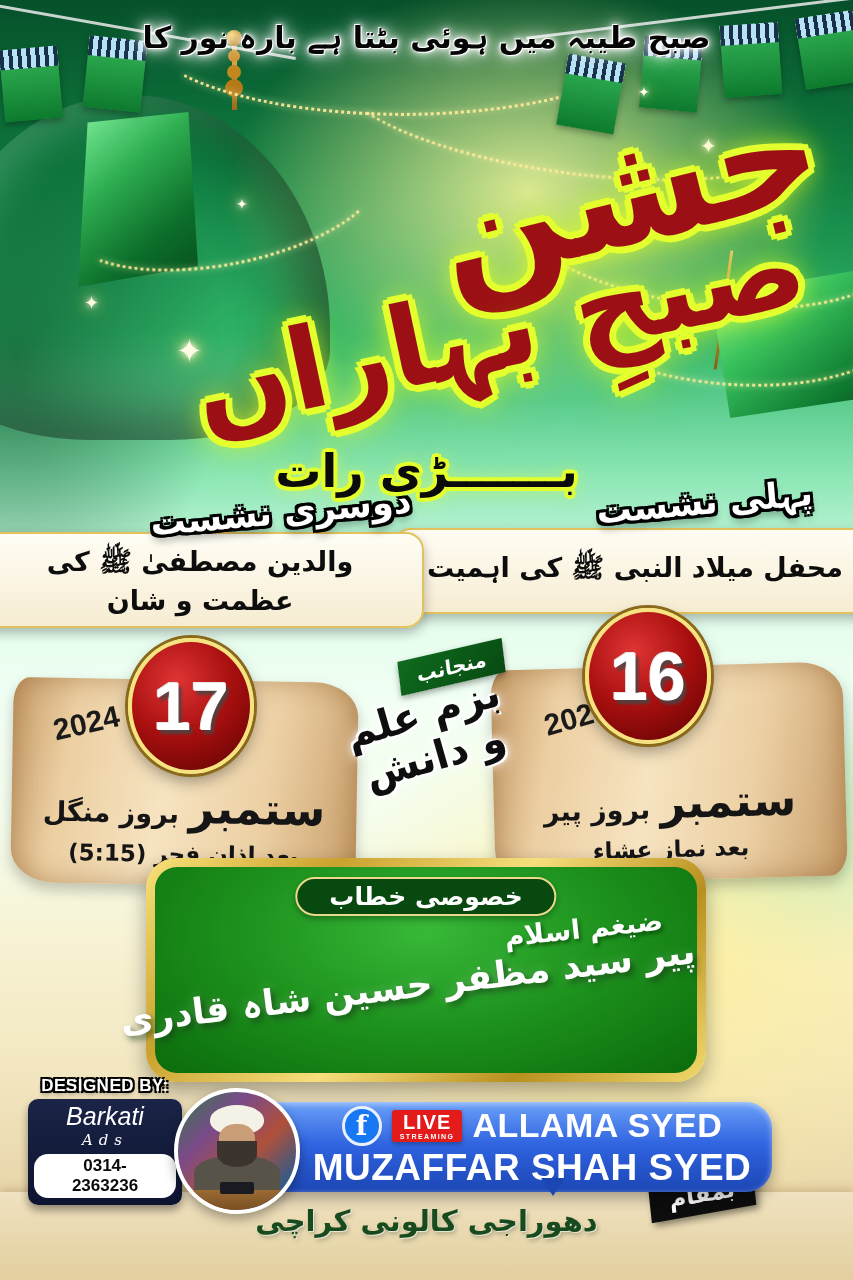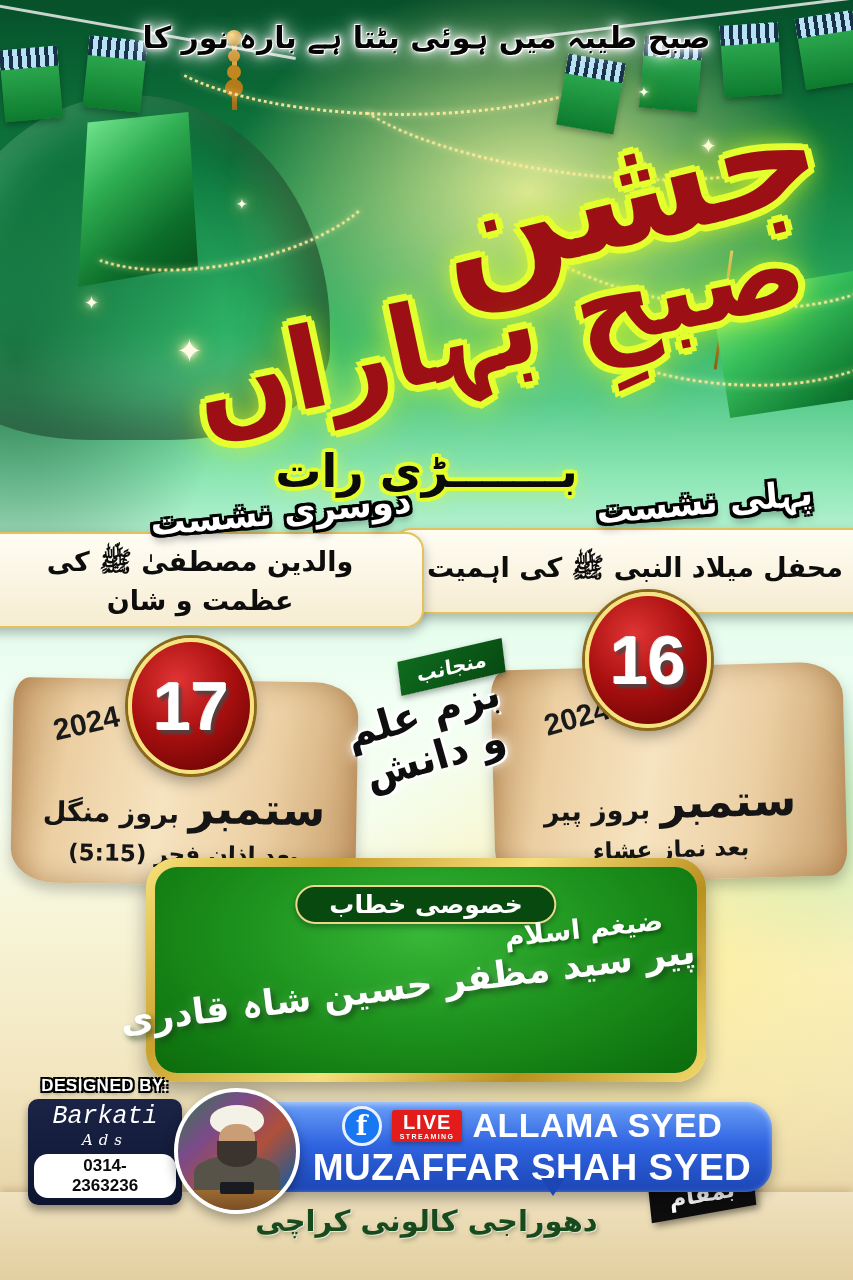--- a/index.html
+++ b/index.html
@@ -101,53 +101,53 @@
   .dateline{display:flex;direction:rtl;align-items:baseline;gap:10px;font-weight:bold;}
   .dateline .month{font-size:44px;}
   .dateline .weekday{font-size:27px;}
   .timeline{font-size:23px;font-weight:bold;margin-top:8px;}
   .day-badge{position:absolute;z-index:4;width:118px;height:128px;border-radius:50%;
     background:radial-gradient(circle at 38% 30%,#e03434 0%,#a80f0f 48%,#6d0505 88%);
     border:4px solid #f6e27e;box-shadow:0 0 0 3px #8a6a1a,0 7px 16px rgba(0,0,0,.38);
     display:flex;align-items:center;justify-content:center;color:#fff;
     font-family:"Liberation Sans",sans-serif;font-size:68px;font-weight:bold;
     text-shadow:3px 4px 3px rgba(70,70,70,.85),-1px -1px 0 #e8e8e8;}
-  .db-right{top:592px;right:142px;}
+  .db-right{top:608px;right:142px;}
   .db-left{top:638px;left:128px;}
   
   .organizer{position:absolute;top:650px;left:338px;width:182px;z-index:3;text-align:center;}
   .organizer-badge{display:inline-block;background:linear-gradient(135deg,#0e6b1e,#084a12);
     color:#fff;font-size:20px;font-weight:bold;padding:5px 18px;direction:rtl;
     transform:rotate(-13deg) skewX(-6deg);box-shadow:0 3px 6px rgba(0,0,0,.35);margin-left:46px;}
   .organizer-name{margin-top:6px;font-size:40px;font-weight:bold;color:#0e0e0e;direction:rtl;
     line-height:1.12;transform:rotate(-16deg);
     text-shadow:0 0 8px #fff,0 0 16px #fff,2px 2px 0 rgba(255,255,255,.95),-2px -2px 0 rgba(255,255,255,.95);}
   
   .banner-frame{position:absolute;top:858px;left:146px;width:560px;height:224px;z-index:4;
     border-radius:30px;padding:9px;box-sizing:border-box;
     background:linear-gradient(135deg,#f8e27a 0%,#caa22e 25%,#f6df7c 50%,#b8901e 75%,#f2d96e 100%);
     box-shadow:0 9px 20px rgba(0,0,0,.32);}
   .banner-inner{position:relative;width:100%;height:100%;border-radius:22px;
     background:radial-gradient(ellipse at 50% 32%,#38b838 0%,#1d921d 48%,#0b6b0b 100%);}
-  .banner-pill{position:absolute;top:18px;left:50%;transform:translateX(-50%);direction:rtl;
+  .banner-pill{position:absolute;top:10px;left:50%;transform:translateX(-50%);direction:rtl;
     background:#07490f;border:2px solid #ead98a;border-radius:24px;padding:3px 32px;
     color:#fff;font-size:25px;font-weight:bold;white-space:nowrap;box-shadow:0 3px 6px rgba(0,0,0,.3);}
   .banner-honorific{position:absolute;top:46px;right:34px;color:#fff;font-size:27px;font-weight:bold;
     direction:rtl;transform:rotate(-6deg);text-shadow:2px 3px 4px rgba(0,40,0,.5);}
   .banner-speaker{position:absolute;top:96px;left:0;right:0;text-align:center;color:#fff;
     font-size:36px;font-weight:bold;direction:rtl;white-space:nowrap;transform:rotate(-7deg);
     text-shadow:3px 4px 6px rgba(0,40,0,.6),0 0 12px rgba(255,255,255,.25);}
   
   .designer{position:absolute;left:28px;top:1076px;width:154px;z-index:5;text-align:center;}
   .designer-label{font-family:"Liberation Sans",sans-serif;font-weight:bold;font-size:17px;color:#fff;
     letter-spacing:.5px;
     text-shadow:-2px -2px 0 #000,2px -2px 0 #000,-2px 2px 0 #000,2px 2px 0 #000,0 3px 4px rgba(0,0,0,.5);}
   .designer-card{margin-top:3px;background:linear-gradient(180deg,#1b2447,#0d1430);
     border-radius:10px;padding:5px 6px 7px;box-shadow:0 5px 9px rgba(0,0,0,.4);}
-  .designer-brand{font-family:Liberation Mono, monospace;font-style:italic;font-size:25px;color:#fff;line-height:1;}
+  .designer-brand{font-family:Liberation Sans, sans-serif;font-style:italic;font-size:25px;color:#fff;line-height:1;}
   .designer-sub{font-family:"DejaVu Serif",serif;font-style:italic;font-size:15px;color:#fff;
     letter-spacing:6px;margin-top:2px;}
   .designer-phone{margin-top:5px;background:#fff;border-radius:14px;
     font-family:"Liberation Sans",sans-serif;font-weight:bold;font-size:17px;color:#0a0a0a;padding:2px 19px;}
   
   .fb-bar{position:absolute;left:234px;top:1102px;width:538px;height:90px;z-index:5;border-radius:26px;
     background:linear-gradient(180deg,#6aa0f8 0%,#2f63e0 48%,#1c46b4 100%);
     box-shadow:inset 0 2px 6px rgba(255,255,255,.5),0 7px 14px rgba(0,0,0,.3);}
   .fb-tail{position:absolute;bottom:-16px;left:57%;width:0;height:0;
     border:12px solid transparent;border-top:18px solid #1c46b4;}

